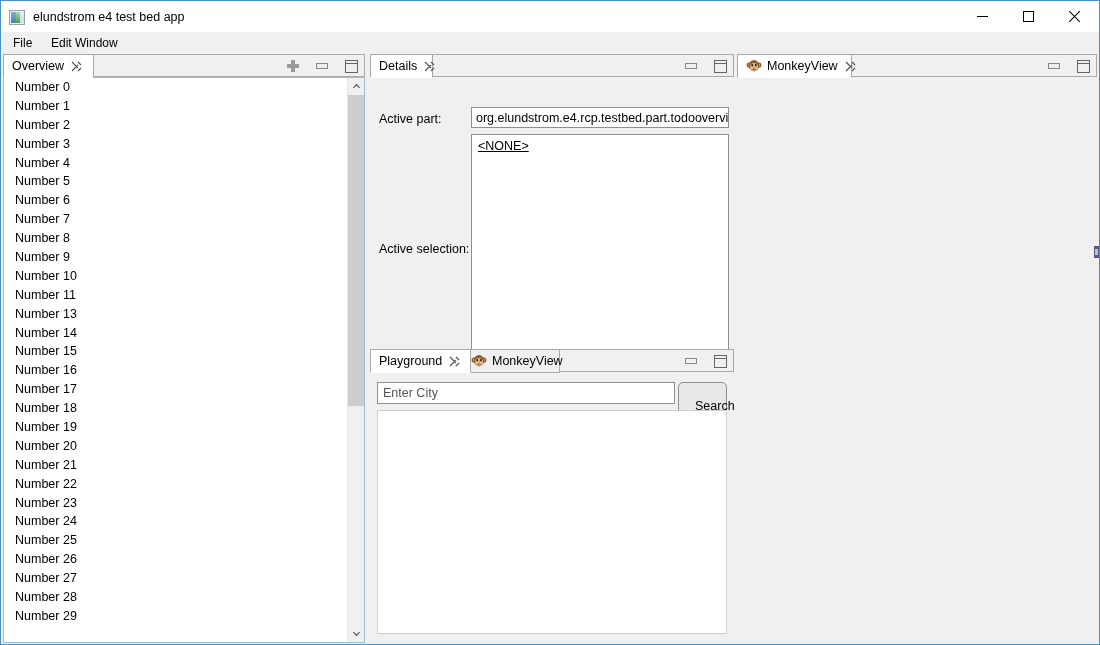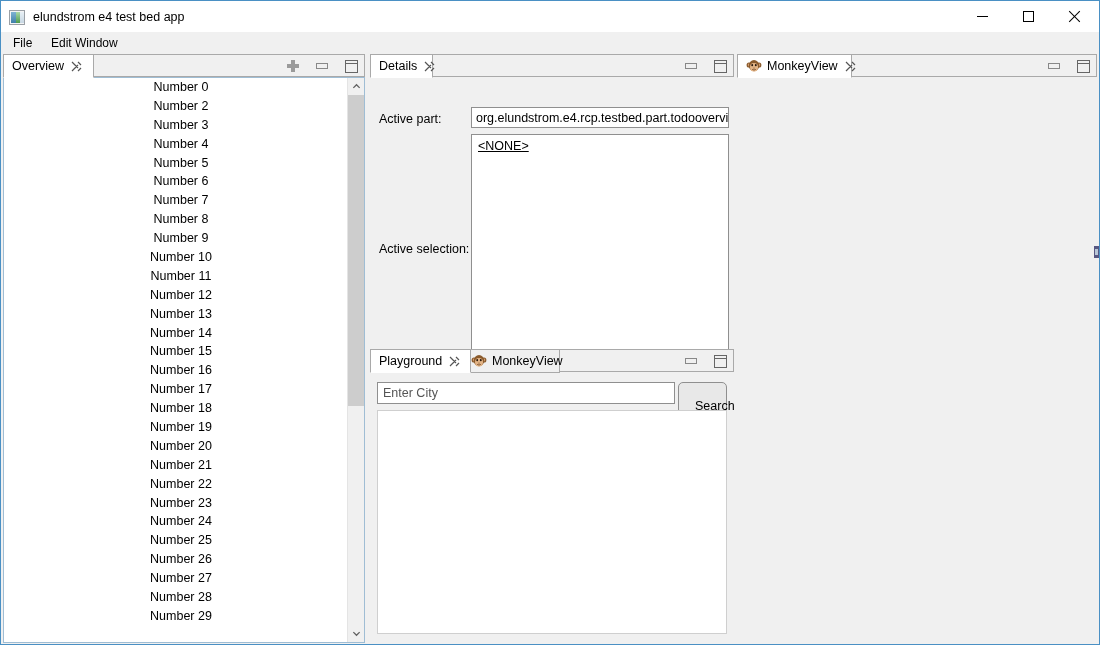--- a/index.html
+++ b/index.html
@@ -242,21 +242,21 @@
   .monkey {
     width: 16px; height: 16px;
     margin-right: 5px;
     flex: none;
     display: block;
   }
 
   
   #overview-part {
     left: 2px; top: 53px;
-    width: 362px; height: 589px; text-align: center;
+    width: 362px; height: 589px;
   }
   #overview-tabbar { width: 362px; }
   #overview-body {
     position: absolute;
     left: 0; top: 23px;
     width: 362px;
     height: 566px;
     box-sizing: border-box;
     border: 1px solid #9fbdd4;
     background: #ffffff;
@@ -496,31 +496,31 @@
         <div class="tool tool-max">
             <div class="xbox"></div>
             <div class="xbar"></div>
           </div>
       </div>
     </div>
 
     <div id="overview-body">
       <div id="overview-list">
           <div class="list-item">Number 0</div>
+          <div class="list-item">Number 1</div>
           <div class="list-item">Number 2</div>
           <div class="list-item">Number 3</div>
           <div class="list-item">Number 4</div>
           <div class="list-item">Number 5</div>
           <div class="list-item">Number 6</div>
           <div class="list-item">Number 7</div>
           <div class="list-item">Number 8</div>
           <div class="list-item">Number 9</div>
           <div class="list-item">Number 10</div>
           <div class="list-item">Number 11</div>
-          <div class="list-item">Number 12</div>
           <div class="list-item">Number 13</div>
           <div class="list-item">Number 14</div>
           <div class="list-item">Number 15</div>
           <div class="list-item">Number 16</div>
           <div class="list-item">Number 17</div>
           <div class="list-item">Number 18</div>
           <div class="list-item">Number 19</div>
           <div class="list-item">Number 20</div>
           <div class="list-item">Number 21</div>
           <div class="list-item">Number 22</div>

